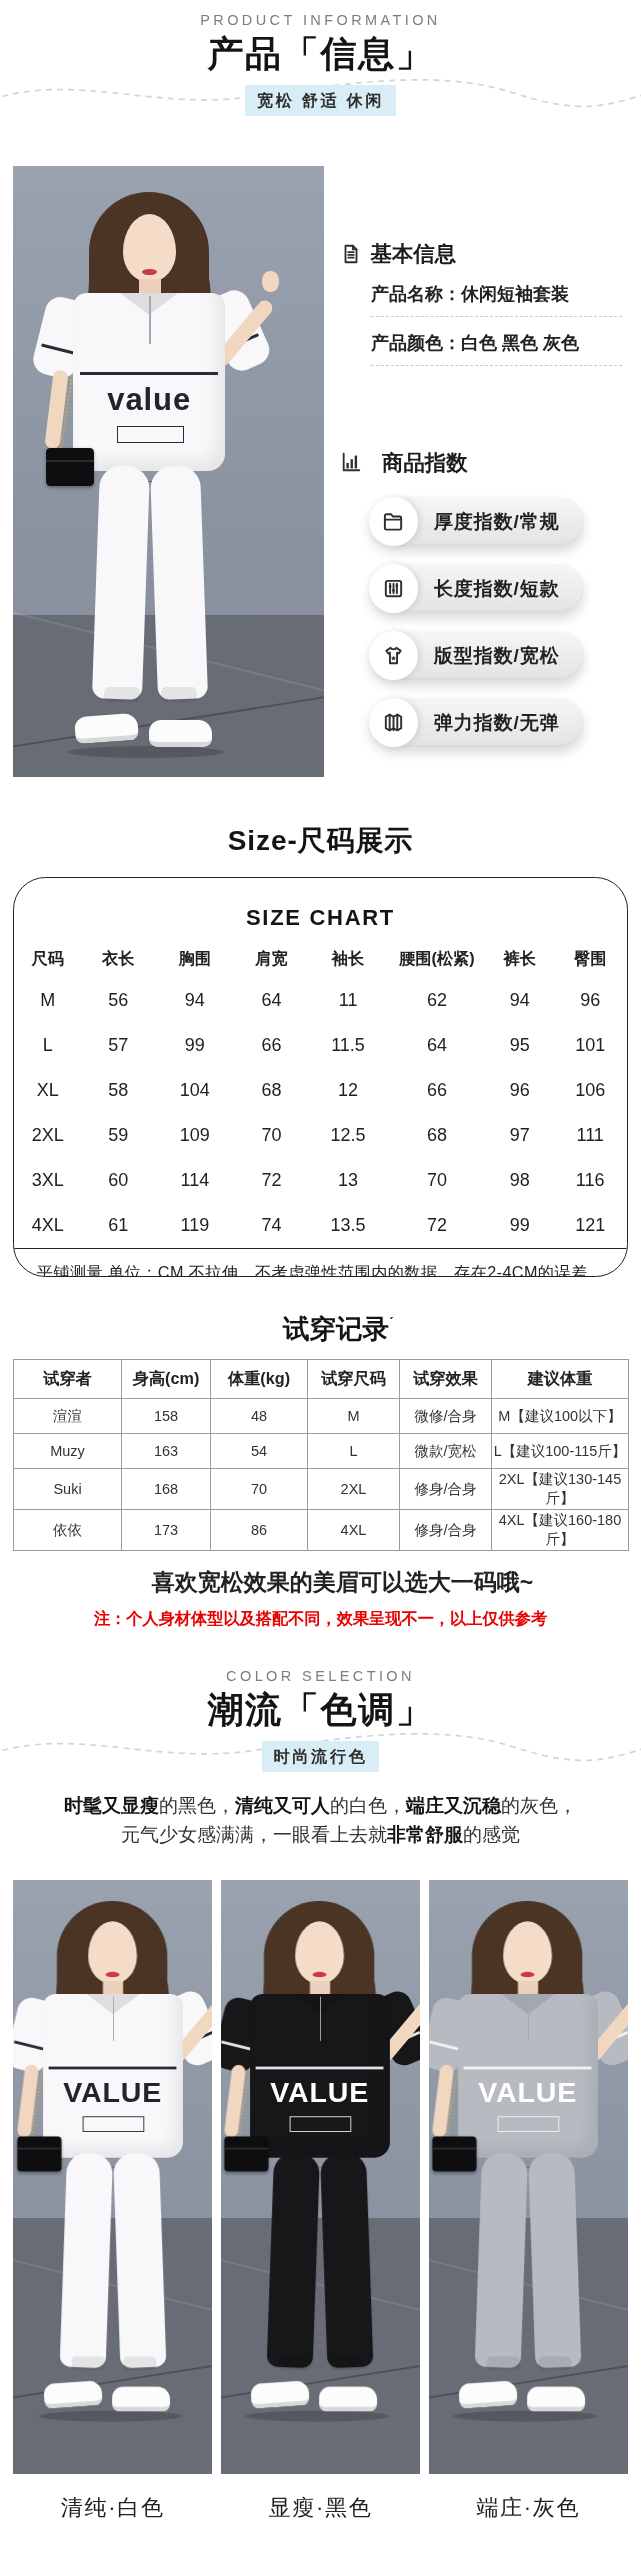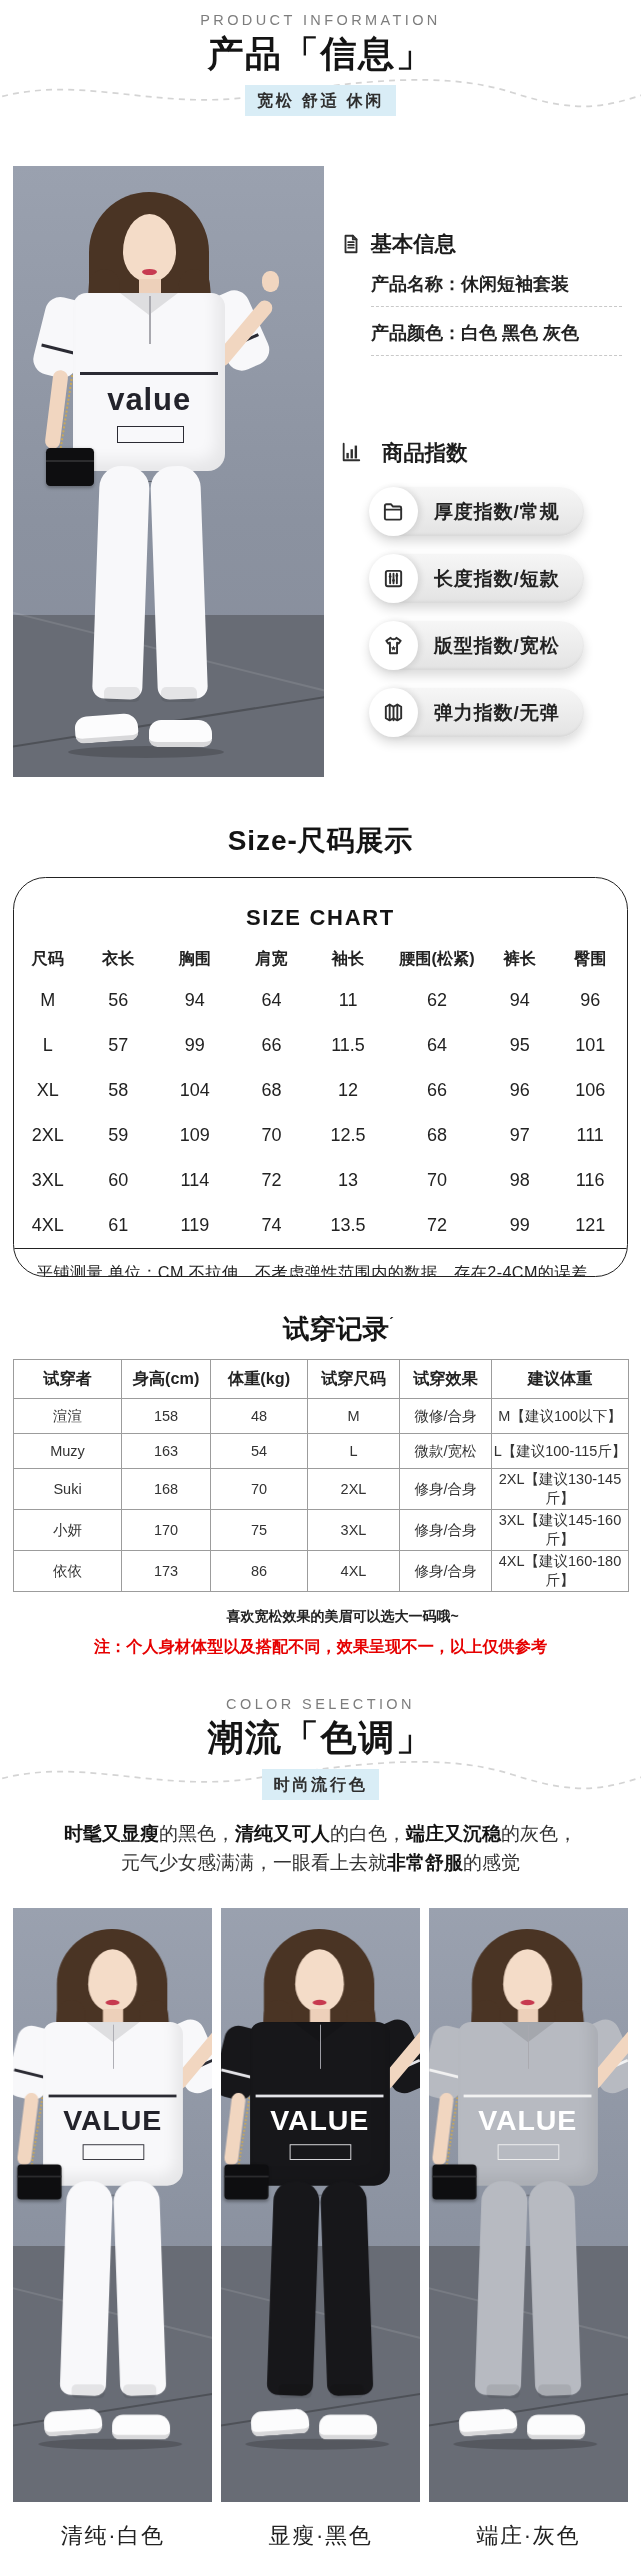--- a/index.html
+++ b/index.html
@@ -66,21 +66,21 @@
   .leg-l{left:5.1px;top:0;width:50px;height:233px;background:var(--suit);border-radius:22px 22px 12px 12px;transform:rotate(2deg);}
   .leg-r{left:63px;top:0;width:50px;height:233px;background:var(--suit);border-radius:22px 22px 12px 12px;transform:rotate(-2deg);}
   .cuff-l{left:13.7px;top:221px;width:36px;height:15.4px;background:rgba(0,0,0,.08);border-radius:5.1px;}
   .cuff-r{left:70px;top:221px;width:36px;height:15.4px;background:rgba(0,0,0,.08);border-radius:5.1px;}
   .shoe-l{left:15.4px;top:523px;width:63px;height:22px;background:#fcfcfd;border-radius:12px 13.7px 8.5px 8.5px;
     border-bottom:5.1px solid #d8d8da;transform:rotate(-4deg);}
   .shoe-r{left:89px;top:528px;width:63px;height:22px;background:#fcfcfd;border-radius:12px 13.7px 8.5px 8.5px;
     border-bottom:5.1px solid #d8d8da;}
   .ground-shadow{left:8.5px;top:554px;width:156px;height:12px;background:rgba(0,0,0,.18);border-radius:50%;}
   
-  .right-col{position:absolute;left:340px;top:2px;width:292px;}
+  .right-col{position:absolute;left:340px;top:12px;width:292px;}
   .sec-heading{display:flex;align-items:center;gap:8.5px;font-size:21.4px;font-weight:700;color:#1c1c1c;}
   .heading-basic{margin-top:99px;}
   .heading-index{margin-top:82px;gap:20px;}
   .sec-heading svg{flex:0 0 auto;}
   .info-row{margin-left:31px;width:251px;font-size:18px;font-weight:600;color:#222;
     padding:13.7px 0 10.3px;border-bottom:1.7px dashed #c9c9c9;}
   .pill-list{margin-top:20.5px;}
   .pill{width:215px;height:49px;margin:0 0 18px 29px;border-radius:25px;display:flex;align-items:center;
     background:linear-gradient(180deg,#f6f6f6,#e3e3e3);
     box-shadow:0 6px 10.3px rgba(0,0,0,.14), inset 0 -1.7px 2.6px rgba(0,0,0,.05);}
@@ -96,21 +96,21 @@
   .size-table th{font-size:16.2px;font-weight:600;color:#222;height:36px;}
   .size-table td{font-size:18px;color:#222;height:43px;}
   .size-note{border-top:1.7px solid #222;height:48px;display:flex;align-items:center;justify-content:center;
     font-size:16.2px;color:#222;letter-spacing:0.4px;}
   
   .fit-title{text-align:center;font-size:26.5px;font-weight:700;color:#141414;margin-top:34px;padding-left:36px;}
   .fit-mark{font-size:15.4px;vertical-align:super;}
   table.fit-table{margin:12px 13px 0;width:616px;border-collapse:collapse;text-align:center;table-layout:fixed;border-radius:25px;}
   .fit-table th{border:0.9px solid #9c9c9c;height:36px;font-size:16.2px;font-weight:700;color:#222;}
   .fit-table td{border:0.9px solid #9c9c9c;height:32px;font-size:14.5px;color:#333;}
-  .fit-tip{text-align:center;font-size:14px;font-weight:600;color:#222;margin-top:15.4px;padding-left:44px;}
+  .fit-tip{text-align:center;font-size:23px;font-weight:600;color:#222;margin-top:15.4px;padding-left:44px;}
   .fit-warning{text-align:center;font-size:16.2px;font-weight:700;color:#e60000;margin-top:10.3px;}
   
   .color-section{position:relative;text-align:center;margin-top:38px;}
   .color-section .wave{top:53px;}
   .color-desc{font-size:19px;line-height:29px;color:#333;margin-top:19px;}
   .color-desc b{font-weight:700;color:#141414;}
   
   .cards{display:flex;gap:8.5px;margin:31px 13px 0;height:594px;}
   .card{position:relative;flex:1;overflow:hidden;background:linear-gradient(180deg,#9aa1af 0%,#8b92a0 55%,#868c9a 100%);}
   .card--white{--suit:#f8f8fa;--stripe:#2b2b33;--brand:#23232b;}
@@ -366,28 +366,20 @@
       </tr>
       <tr>
         <td>Suki</td>
         <td>168</td>
         <td>70</td>
         <td>2XL</td>
         <td>修身/合身</td>
         <td>2XL【建议130-145斤】</td>
       </tr>
       <tr>
-        <td>小妍</td>
-        <td>170</td>
-        <td>75</td>
-        <td>3XL</td>
-        <td>修身/合身</td>
-        <td>3XL【建议145-160斤】</td>
-      </tr>
-      <tr>
         <td>依依</td>
         <td>173</td>
         <td>86</td>
         <td>4XL</td>
         <td>修身/合身</td>
         <td>4XL【建议160-180斤】</td>
       </tr>
     </tbody>
 </table>
 <div class="fit-tip">喜欢宽松效果的美眉可以选大一码哦~</div>

